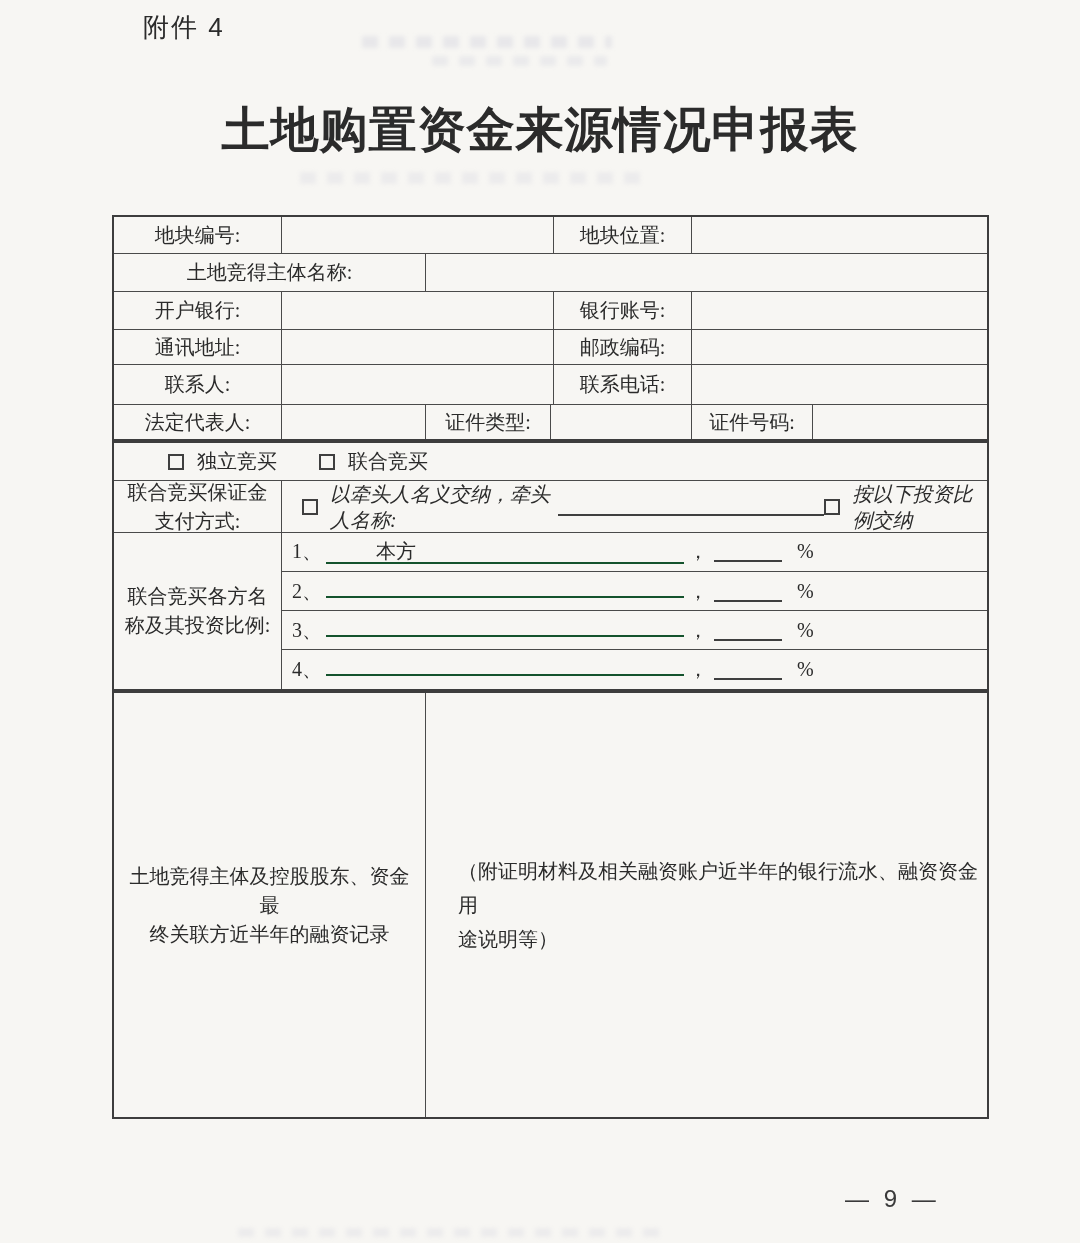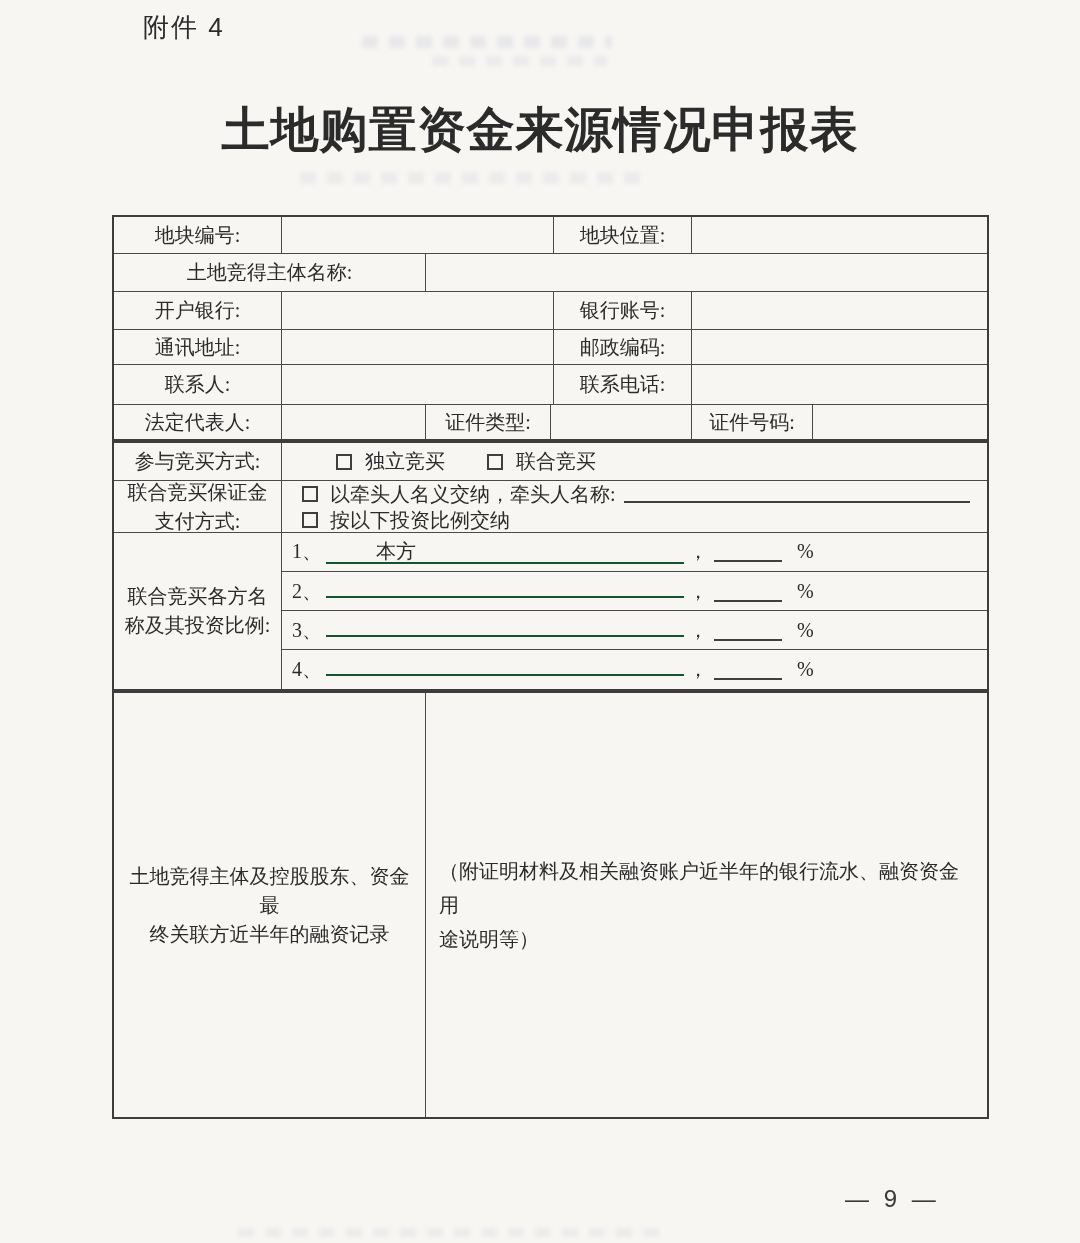--- a/index.html
+++ b/index.html
@@ -79,21 +79,21 @@
     flex: none;
     background: transparent;
   }
 
   
   .mode-content { padding-left: 54px; }
   .mode-content .checkbox { margin-right: 13px; vertical-align: -2px; }
   .opt-gap { margin-left: 42px; }
 
   
-  .deposit-content { flex-direction: column; align-items: stretch; justify-content: center; padding-left: 20px; }
+  .deposit-content { flex-direction: row; align-items: stretch; justify-content: center; padding-left: 20px; font-style: italic; }
   .deposit-line { display: flex; align-items: center; line-height: 26px; }
   .deposit-line .checkbox { margin-right: 12px; }
   .lead-name-line {
     display: inline-block;
     width: 346px; height: 18px;
     border-bottom: 2px solid #3f3f3f;
     margin-left: 8px;
   }
 
   
@@ -122,21 +122,21 @@
     width: 68px; height: 18px;
     border-bottom: 2px solid #3f3f3f;
     vertical-align: -4px;
   }
   .party-pct { margin-left: 15px; }
 
   
   .h424 { height: 424px; }
   .financing-label { line-height: 34px; padding: 0 6px; }
   .financing-note {
-    margin-left: 13px;
+    margin-left: 32px;
     width: 524px;
     white-space: pre-line;
     line-height: 34px;
   }
 
   .page-number {
     position: absolute;
     left: 845px; top: 1185px;
     font-size: 24px;
     letter-spacing: 4px;
@@ -195,21 +195,20 @@
     <div class="cell w144"></div>
     <div class="cell label w125">证件类型:</div>
     <div class="cell w141"></div>
     <div class="cell label w121">证件号码:</div>
     <div class="cell flex1 last"></div>
   </div>
 
   <div class="section-divider"></div>
 
   <div class="row h38">
-    <div class="cell label w168">参与竞买方式:</div>
     <div class="cell flex1 last mode-content">
       <span class="checkbox"></span>
       <span>独立竞买</span>
       <span class="checkbox opt-gap"></span>
       <span>联合竞买</span>
     </div>
   </div>
 
   <div class="row h52">
     <div class="cell label w168">联合竞买保证金

